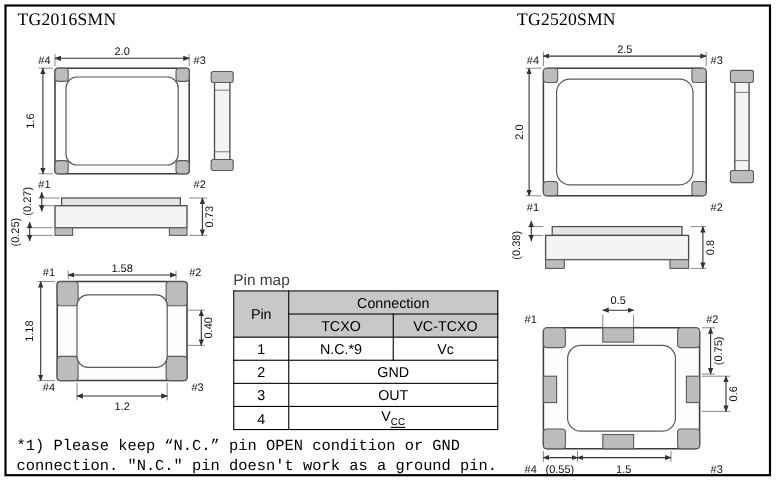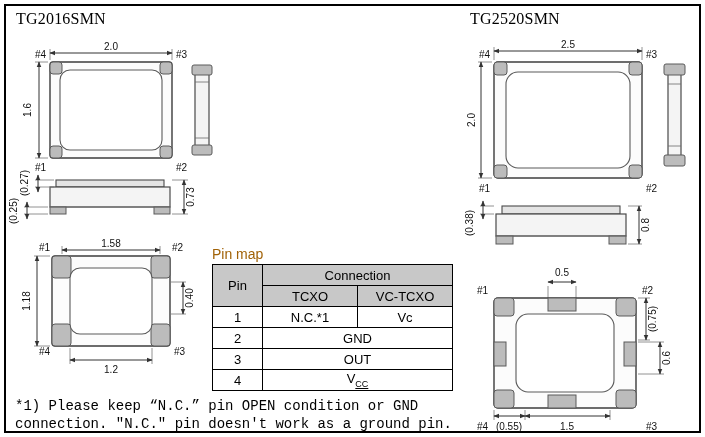--- a/index.html
+++ b/index.html
@@ -15,21 +15,21 @@
   .right-svg{left:450px;top:40px;}
   .ext{stroke:#777;stroke-width:0.8;fill:none;}
   .dim{stroke:#333;stroke-width:1;fill:none;}
   .body{fill:#fcfcfc;stroke:#3c3c3c;stroke-width:1.4;}
   .inner{fill:#ffffff;stroke:#5a5a5a;stroke-width:1.1;}
   .pad{fill:#bcbcbc;stroke:#5a5a5a;stroke-width:1;}
   .body2{fill:#f4f4f4;stroke:#4a4a4a;stroke-width:1.2;}
   .lid{fill:#e4e4e4;stroke:#4a4a4a;stroke-width:1.1;}
   .thin{stroke:#6a6a6a;stroke-width:0.8;fill:none;}
   .pinmap{position:absolute;left:212px;top:246px;}
-  .pinmap-label{font-size:14px;margin:0 0 2px 0;color:#a16207;}
+  .pinmap-label{font-size:14px;margin:0 0 2px 0;color:#404040;}
   table.pins{border-collapse:collapse;table-layout:fixed;border-radius:28px;}
   table.pins td{border:1px solid #000;text-align:center;font-size:13px;height:20px;
                 padding:0 4px;background:#fff;color:#000;}
   table.pins td.hd{background:#c8c8c8;}
   col.c-pin{width:50px}col.c-a{width:95px}col.c-b{width:95px}
   .footnote{position:absolute;left:15px;top:397px;font-size:14px;line-height:1.3;color:#000;font-family:Liberation Mono, monospace;}
   sub{font-size:9px;text-decoration:underline;}
 </style>
 </head>
 <body>
@@ -226,21 +226,21 @@
       <tr>
         <td class="hd" rowspan="2">Pin</td>
         <td class="hd" colspan="2">Connection</td>
       </tr>
       <tr>
         <td class="hd">TCXO</td>
         <td class="hd">VC-TCXO</td>
       </tr>
       <tr>
         <td>1</td>
-        <td>N.C.*1</td>
+        <td>N.C.*9</td>
         <td>Vc</td>
       </tr>
       <tr>
         <td>2</td>
         <td colspan="2">GND</td>
       </tr>
       <tr>
         <td>3</td>
         <td colspan="2">OUT</td>
       </tr>

